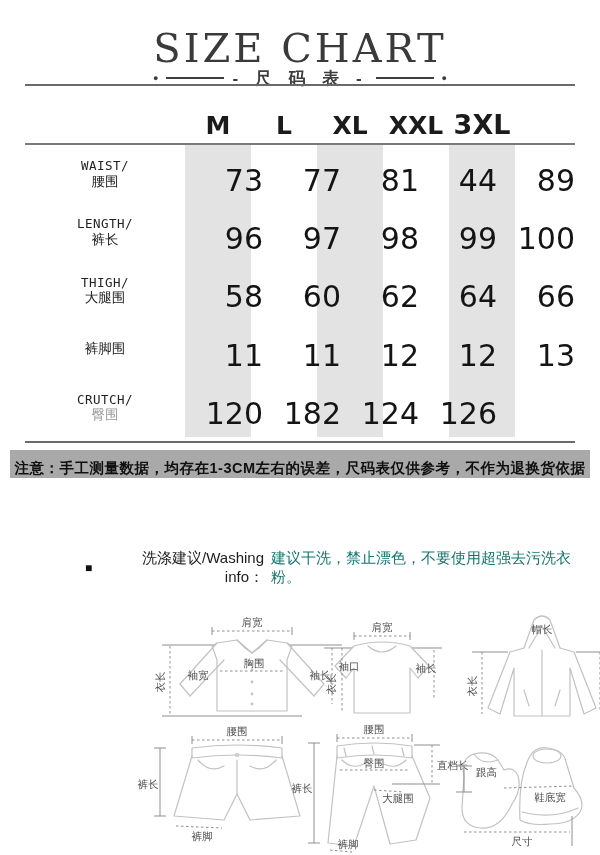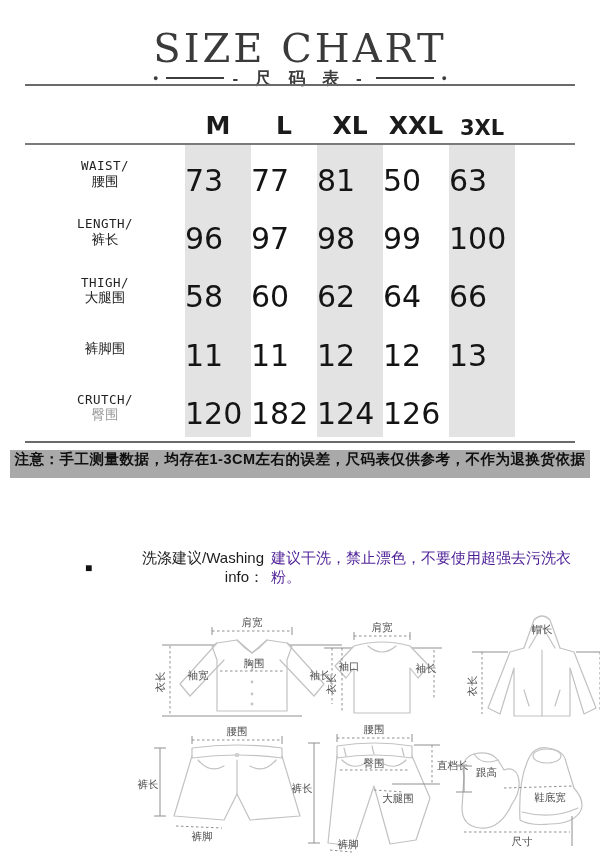--- a/index.html
+++ b/index.html
@@ -26,57 +26,57 @@
   .divider.d3{top:441px;}
   
   .size-header{
     position:absolute;top:100px;left:25px;width:550px;height:42px;
     display:grid;grid-template-columns:160px repeat(5,66px);align-items:end;
   }
   .size-header .size-cell{
     text-align:center;font-size:25px;font-weight:bold;color:#1b1b1b;
     font-family:"DejaVu Sans",sans-serif;padding-bottom:2px;
   }
-  .size-header .size-cell.last{font-size:21px;text-align:center;}
+  .size-header .size-cell.last{font-size:27px;text-align:center;}
   .band{position:absolute;top:145px;height:292px;width:66px;background:#e3e3e3;}
   .band.b1{left:185px;}
   .band.b3{left:317px;}
   .band.b5{left:449px;}
   .table-body{
     position:absolute;top:145px;left:25px;width:550px;height:292px;
   }
   .trow{
     display:grid;grid-template-columns:160px repeat(5,66px);
-    height:58.4px;align-items:center;
+    height:58.4px;align-items:center;gap:12px;
   }
   .rlabel{
     text-align:center;line-height:1.25;color:#222;
     font-family:"DejaVu Sans Mono","Liberation Mono",monospace;
   }
   .rlabel .en{font-size:12.5px;letter-spacing:0.5px;}
   .rlabel .cn{font-size:13.5px;font-family:"Liberation Sans",sans-serif;}
   .rlabel .cn.faded{color:#9b9b9b;}
   .val{
-    text-align:left;font-size:30px;color:#141414;
+    text-align:right;font-size:30px;color:#141414;
     font-family:"DejaVu Sans",sans-serif;font-weight:500;margin-top:12px;
   }
   
   .notice-bar{
     position:absolute;top:450px;left:10px;width:580px;height:28px;
-    background:#a9a9a9;display:flex;align-items:flex-start;justify-content:center;
+    background:#a9a9a9;display:flex;align-items:flex-end;justify-content:center;
   }
   .notice-bar span{font-size:14.5px;font-weight:bold;color:#101010;letter-spacing:0.5px;}
   
   .washing{
     position:absolute;top:549px;left:85px;display:flex;align-items:center;gap:7px;
     font-size:15px;color:#1c1c1c;
   }
   .washing .bullet{font-size:12px;color:#111;}
   .washing .wlabel{color:#1c1c1c;text-align:right;}
-  .washing .wtext{color:#4c1d95;}
+  .washing .wtext{color:#0f766e;}
   
   .diagrams{position:absolute;top:598px;left:4px;width:587px;height:257px;padding-left:48px;}
   .diagrams svg{display:block;}
   .sk{stroke:#c2c2c2;fill:none;stroke-width:1.2;stroke-linejoin:round;stroke-linecap:round;}
   .mz{stroke:#8f8f8f;fill:none;stroke-width:1;}
   .mzd{stroke:#8f8f8f;fill:none;stroke-width:1;stroke-dasharray:2.5 2.5;}
   .lbl{fill:#4c4c4c;font-size:10.5px;font-family:"Liberation Sans",sans-serif;}
 </style>
 </head>
 <body>
@@ -109,22 +109,22 @@
 
   <div class="table-body">
     <div class="trow">
       <div class="rlabel">
         <div class="en">WAIST/</div>
         <div class="cn">腰围</div>
       </div>
       <div class="val">73</div>
       <div class="val">77</div>
       <div class="val">81</div>
-      <div class="val">50</div>
-      <div class="val">63</div>
+      <div class="val">44</div>
+      <div class="val">89</div>
     </div>
     <div class="trow">
       <div class="rlabel">
         <div class="en">LENGTH/</div>
         <div class="cn">裤长</div>
       </div>
       <div class="val">96</div>
       <div class="val">97</div>
       <div class="val">98</div>
       <div class="val">99</div>

